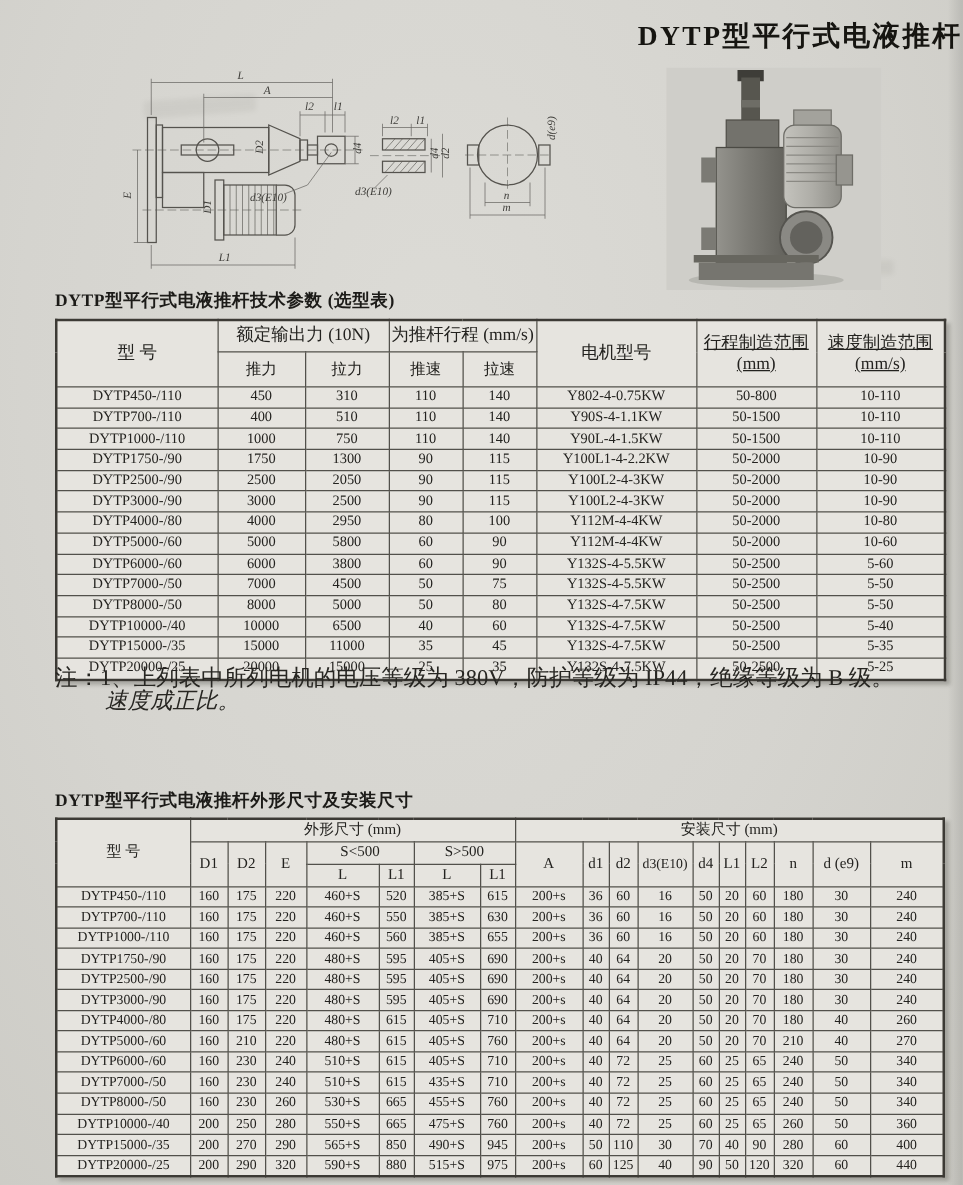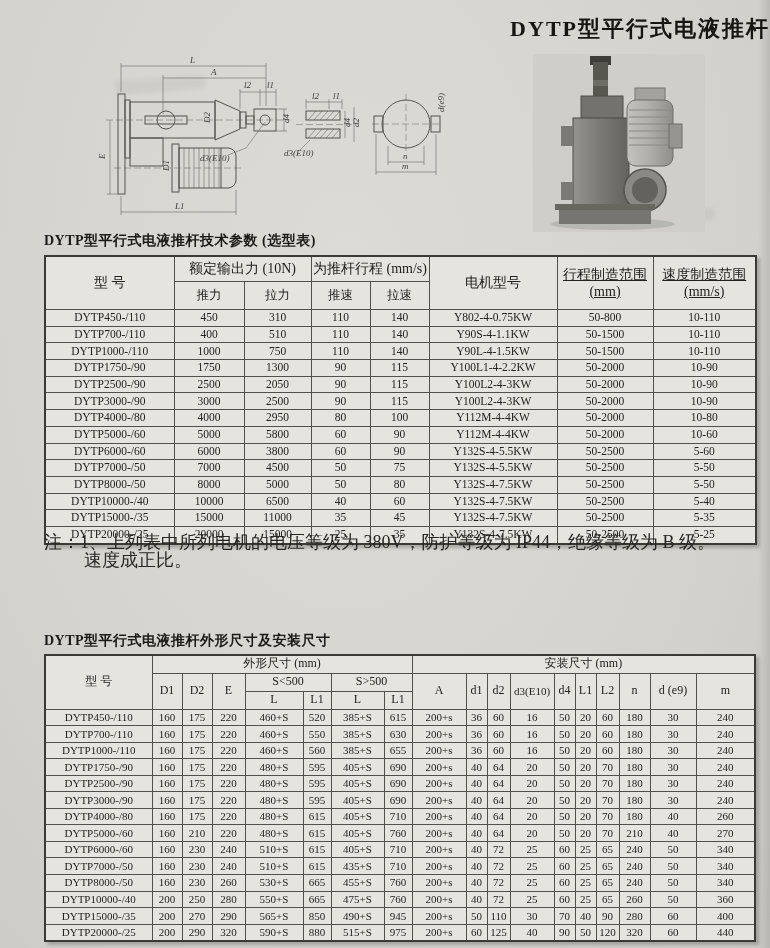--- a/index.html
+++ b/index.html
@@ -39,21 +39,21 @@
   #table2{left:44px;top:654px;width:710px;}
   #table2 thead th{font-size:12px;}
   #table2 thead tr{height:18px;}
   #table2 thead th.small{font-size:11px;}
   #table2 td{height:15.55px;font-size:11px;}
 
   .notes{position:absolute;left:44px;top:534px;width:706px;
     font-size:18px;line-height:17.7px;color:#272622;}
   .notes .ln{white-space:nowrap;}
   .notes .ind{padding-left:26px;}
-  .notes .ind2{padding-left:40px;}
+  .notes .ind2{padding-left:40px;font-style:italic;}
   .footnote{position:absolute;left:44px;top:978px;font-size:12.5px;color:#272622;}
 
   svg text{font-family:"Liberation Serif","DejaVu Serif",serif;fill:#3e3d39;}
   .dim-label{font-size:9px;font-style:italic;}
 </style>
 </head>
 <body>
 
 <div class="page">
 

